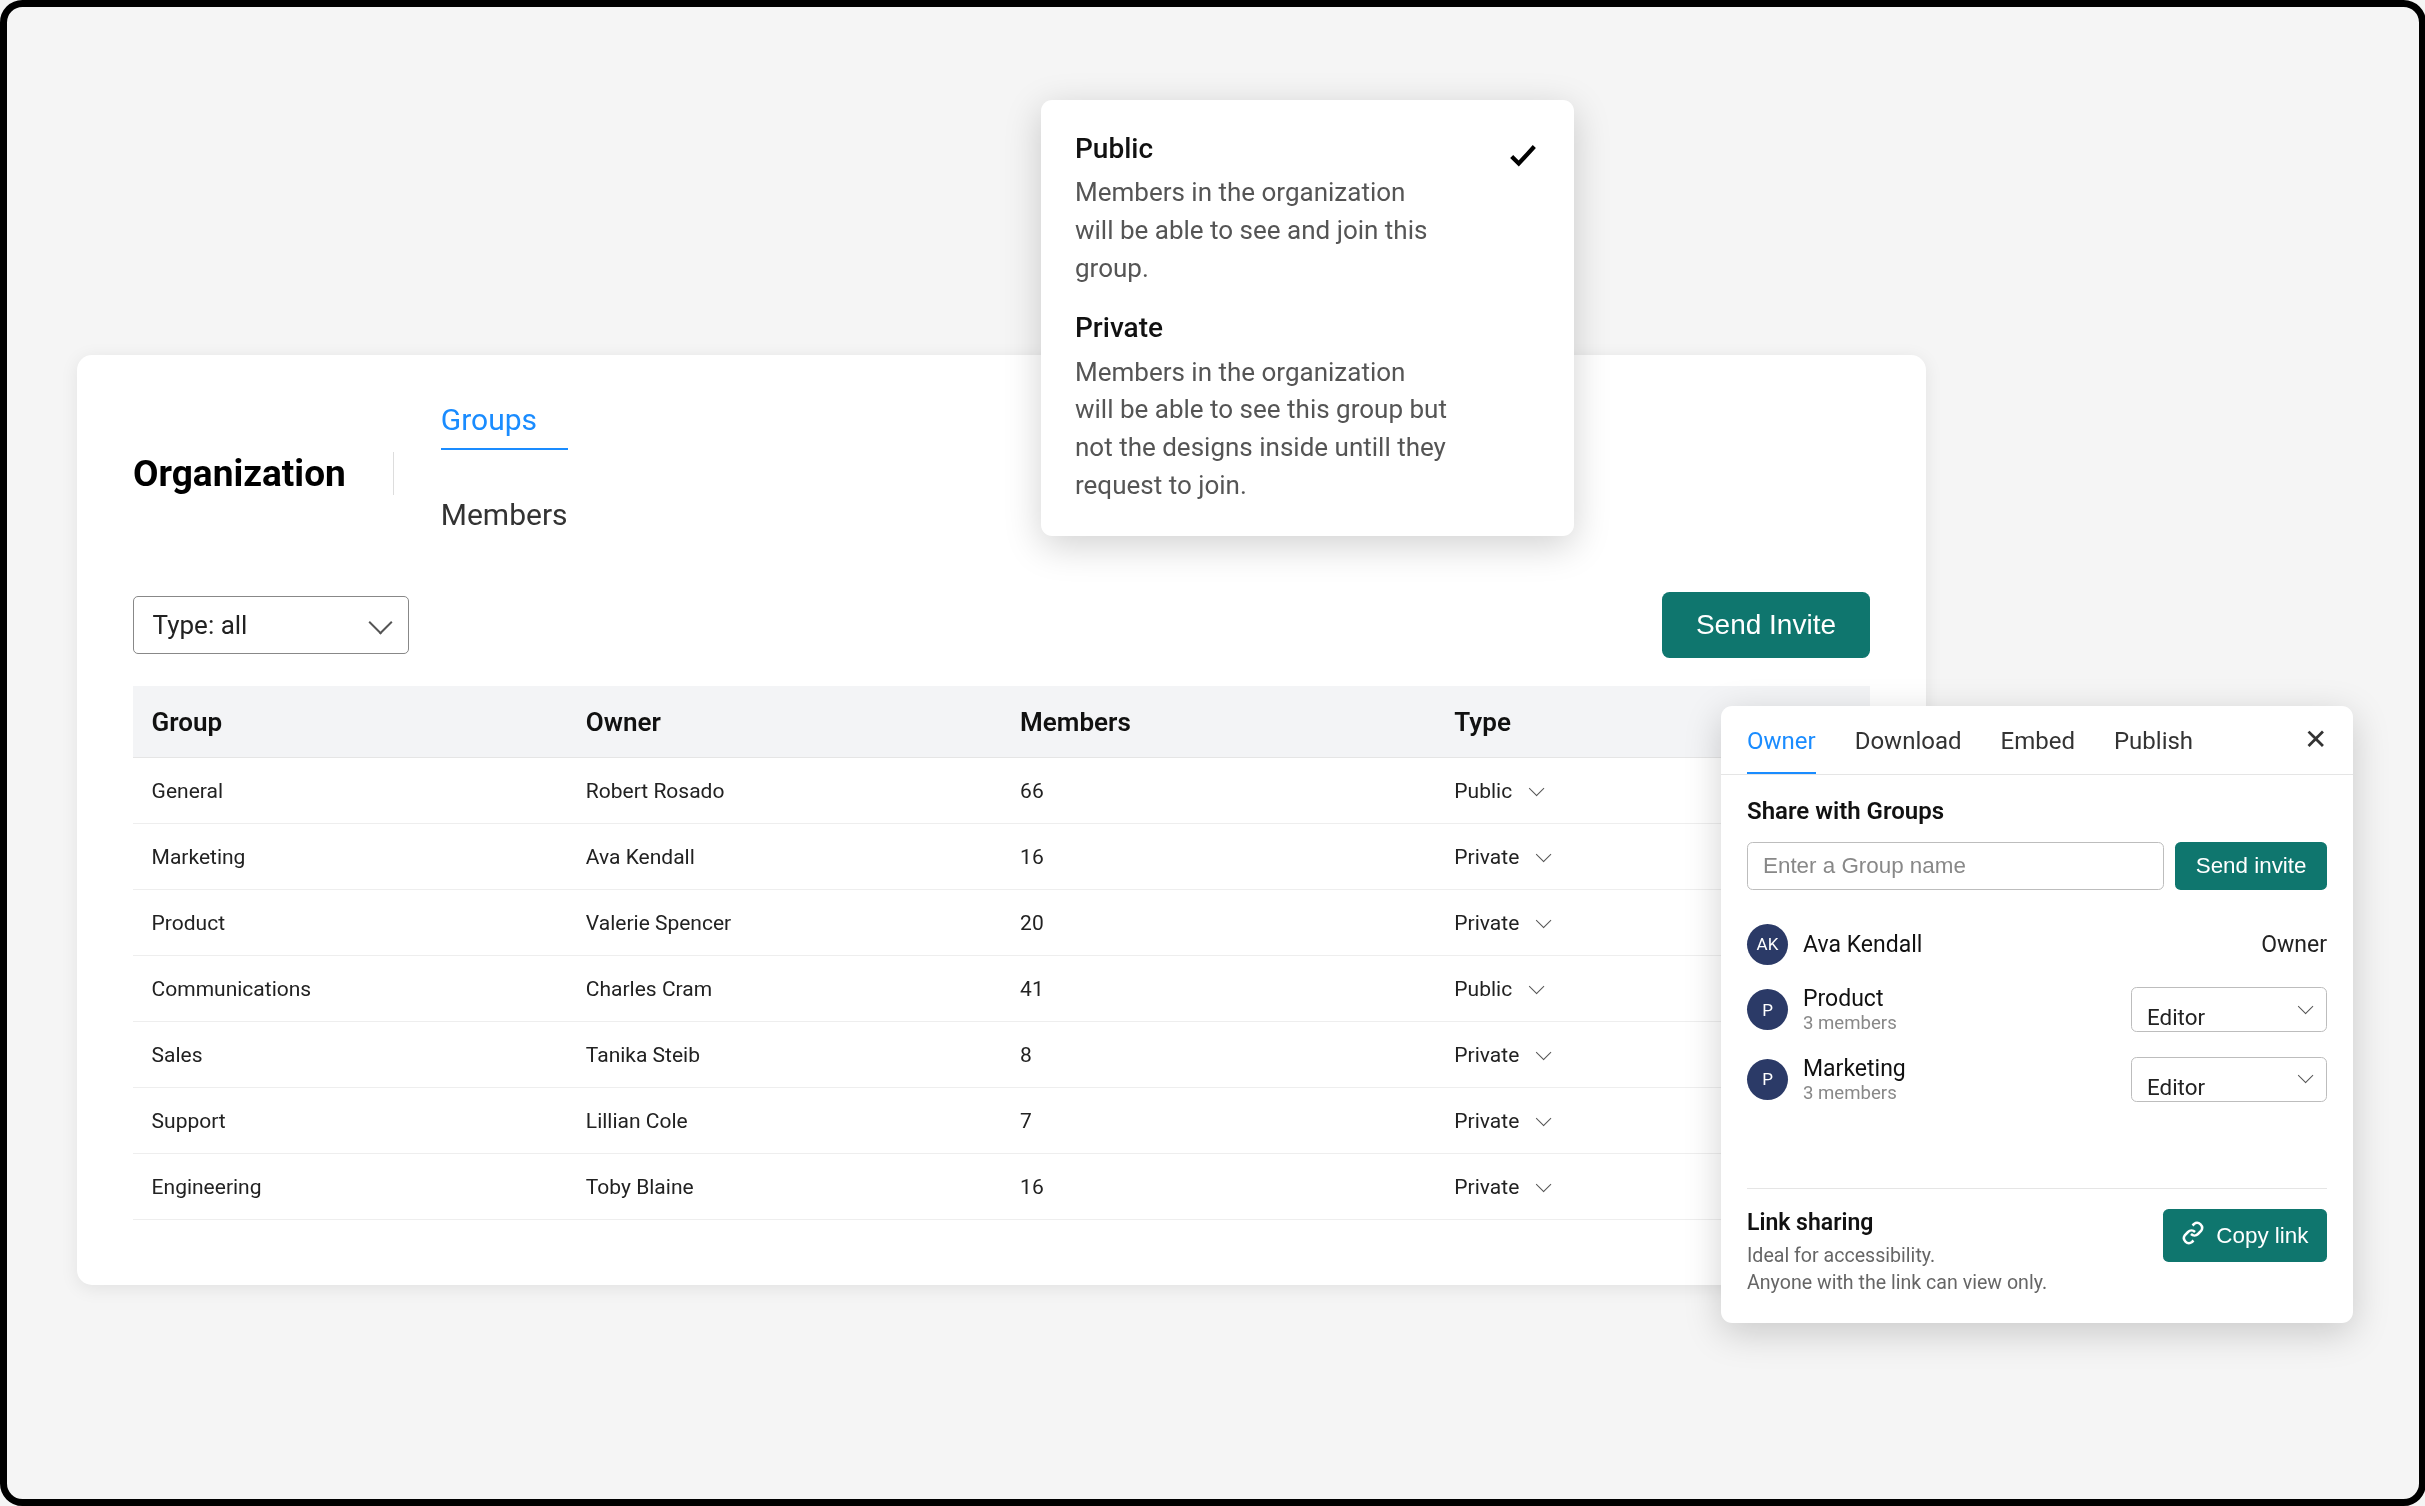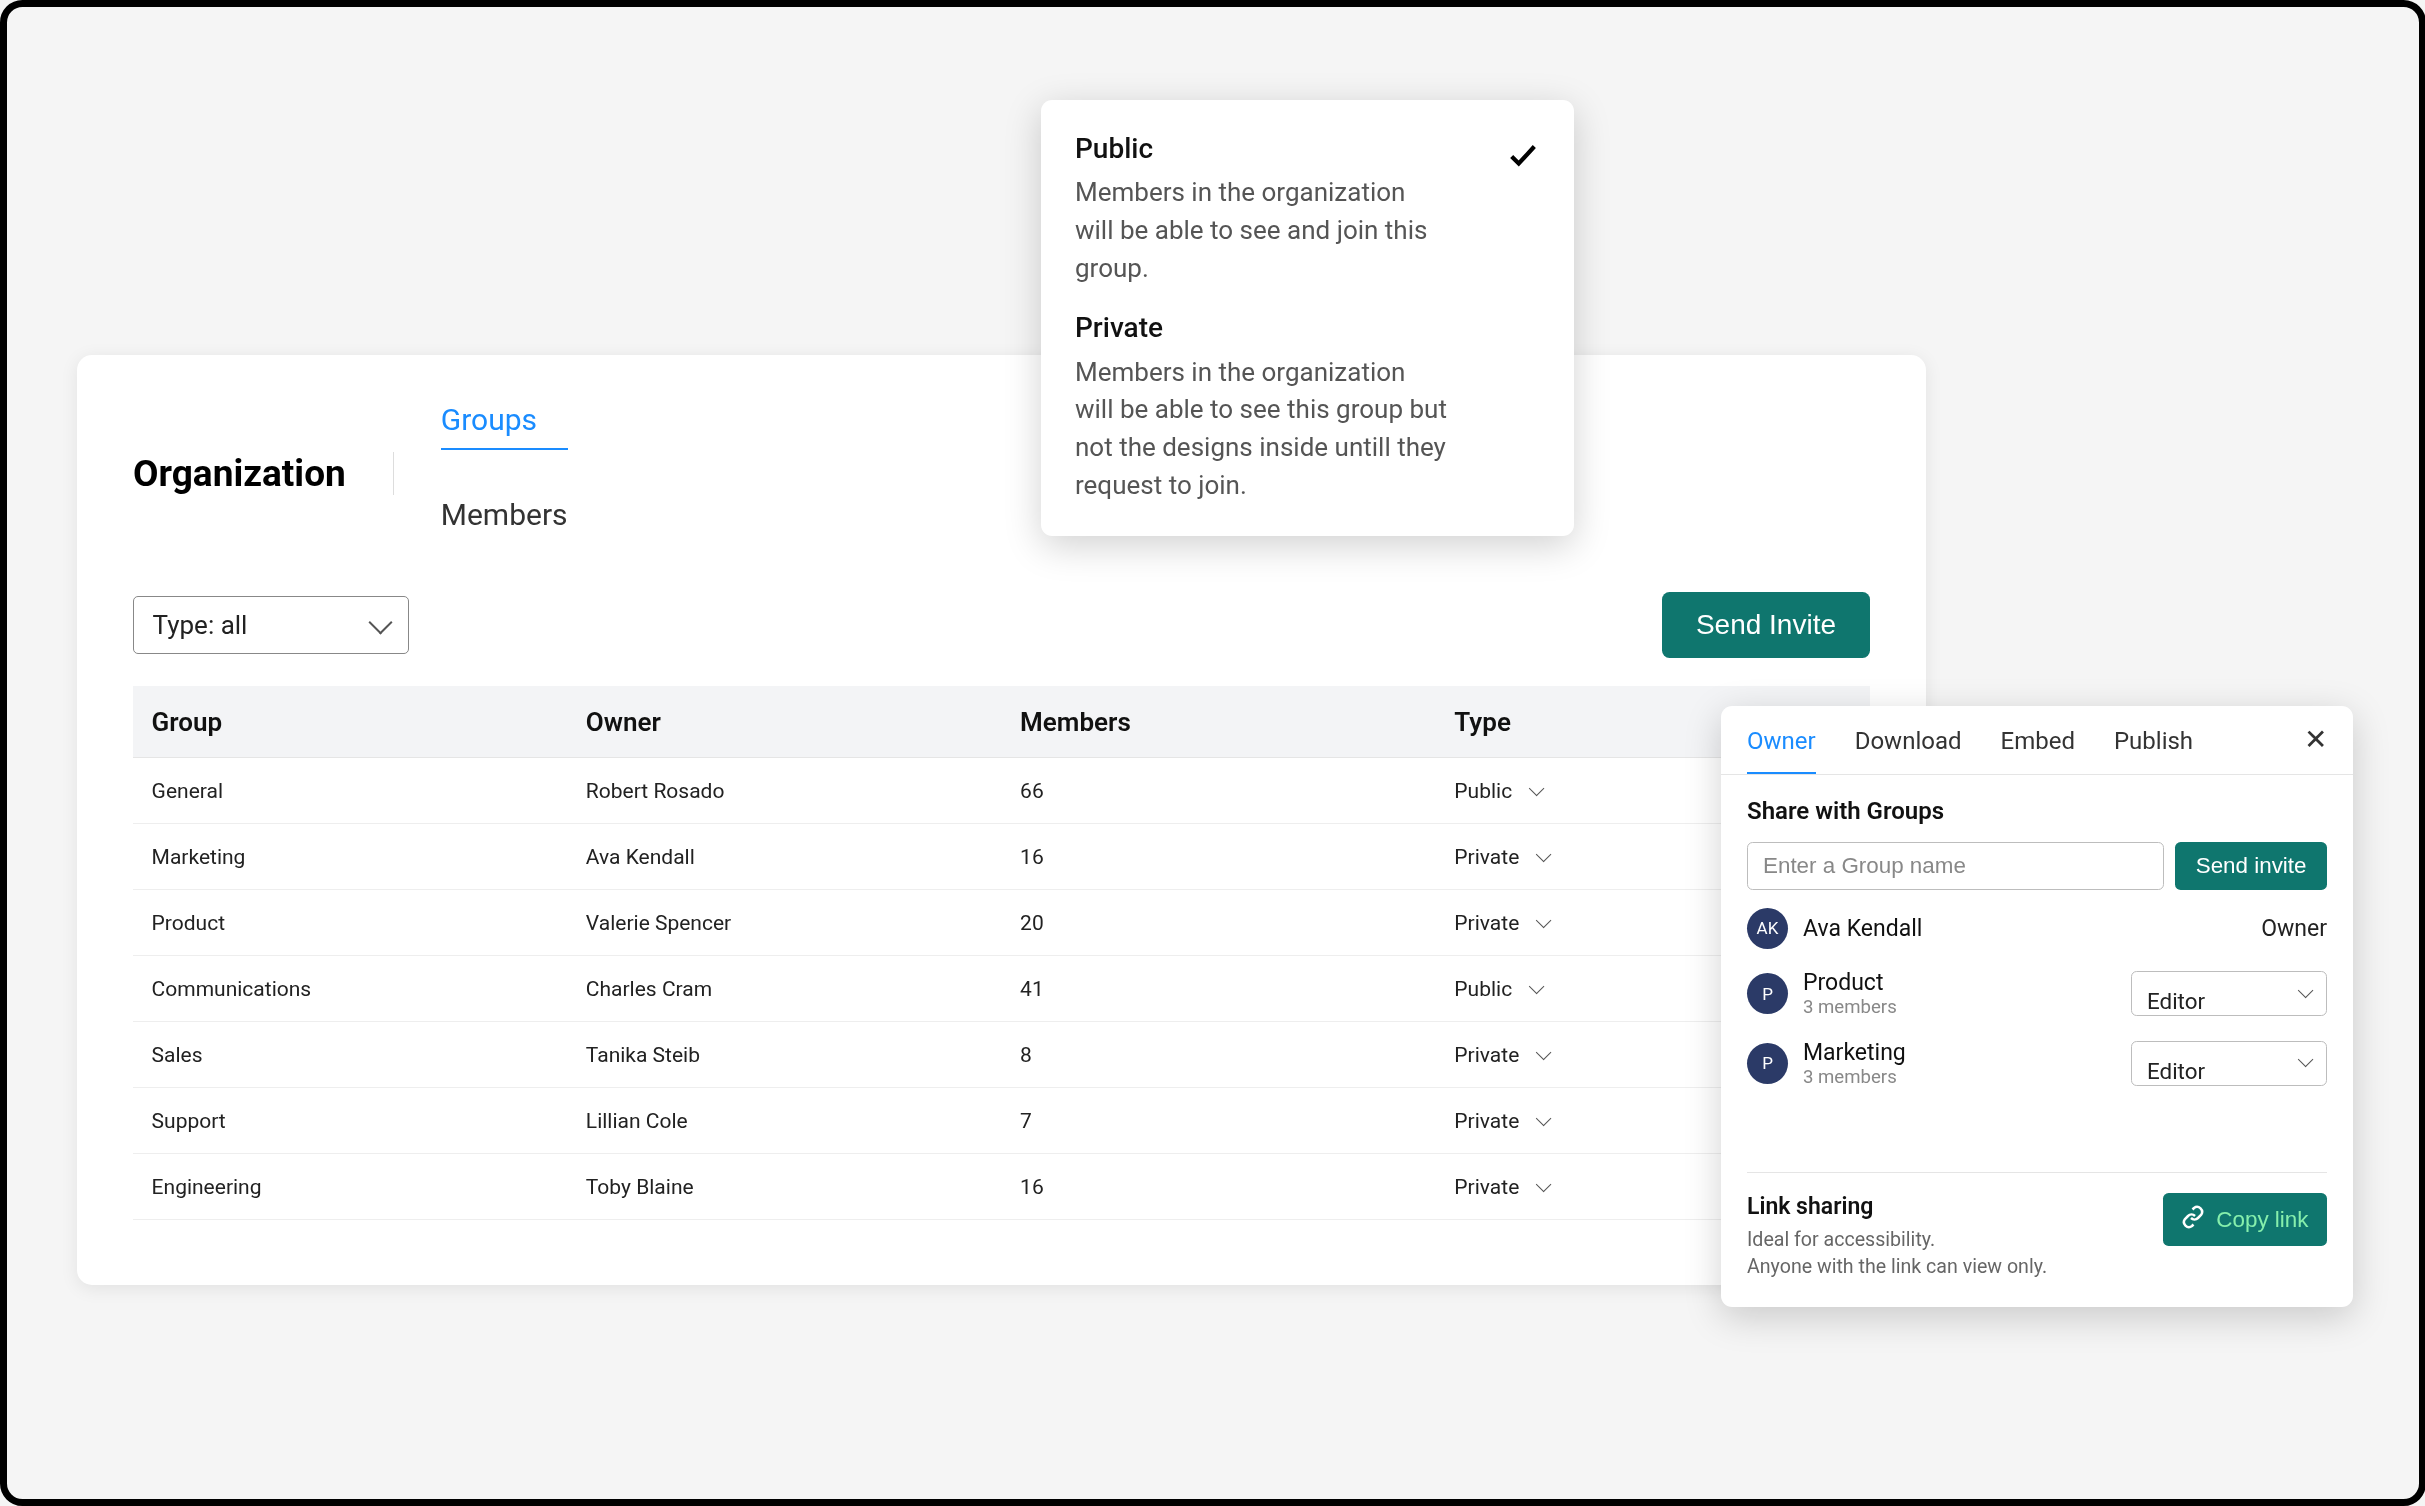--- a/index.html
+++ b/index.html
@@ -189,21 +189,21 @@
     right: 22.4px;
     top: 18.6px;
     width: 30px; height: 30px;
     cursor: pointer;
     display: flex; align-items: center; justify-content: center;
     font-size: 28px;
     color: #333;
   }
   .share-body { padding: 22.4px 26px 0 26px; }
   .share-heading { font-size: 24px; font-weight: 600; color: #111; margin-bottom: 17px; }
-  .invite-row { display: flex; gap: 11.2px; margin-bottom: 18px; }
+  .invite-row { display: flex; gap: 11.2px; margin-bottom: 34px; }
   .group-input {
     flex: 1;
     height: 48px;
     border: 0.9px solid #bdbdbd;
     border-radius: 5.6px;
     padding: 0 15px;
     font-size: 22.4px;
     color: #333;
   }
   .group-input::placeholder { color: #888; }
@@ -257,21 +257,21 @@
   .link-section {
     display: flex;
     justify-content: space-between;
     align-items: flex-start;
     padding: 0 26px;
   }
   .link-title { font-size: 23px; font-weight: 600; color: #111; margin-bottom: 5.6px; }
   .link-desc { font-size: 19.6px; color: #666; line-height: 1.4; }
   .copy-link-btn {
     background: #0f766e;
-    color: #86efac;
+    color: #ffffff;
     border: none;
     border-radius: 5.6px;
     padding: 11.2px 18.6px;
     font-size: 22.4px;
     display: flex;
     align-items: center;
     gap: 11.2px;
     cursor: pointer;
   }
   .link-icon svg { width: 24px; height: 24px; stroke: #fff; stroke-width: 2.5; fill: none; }

